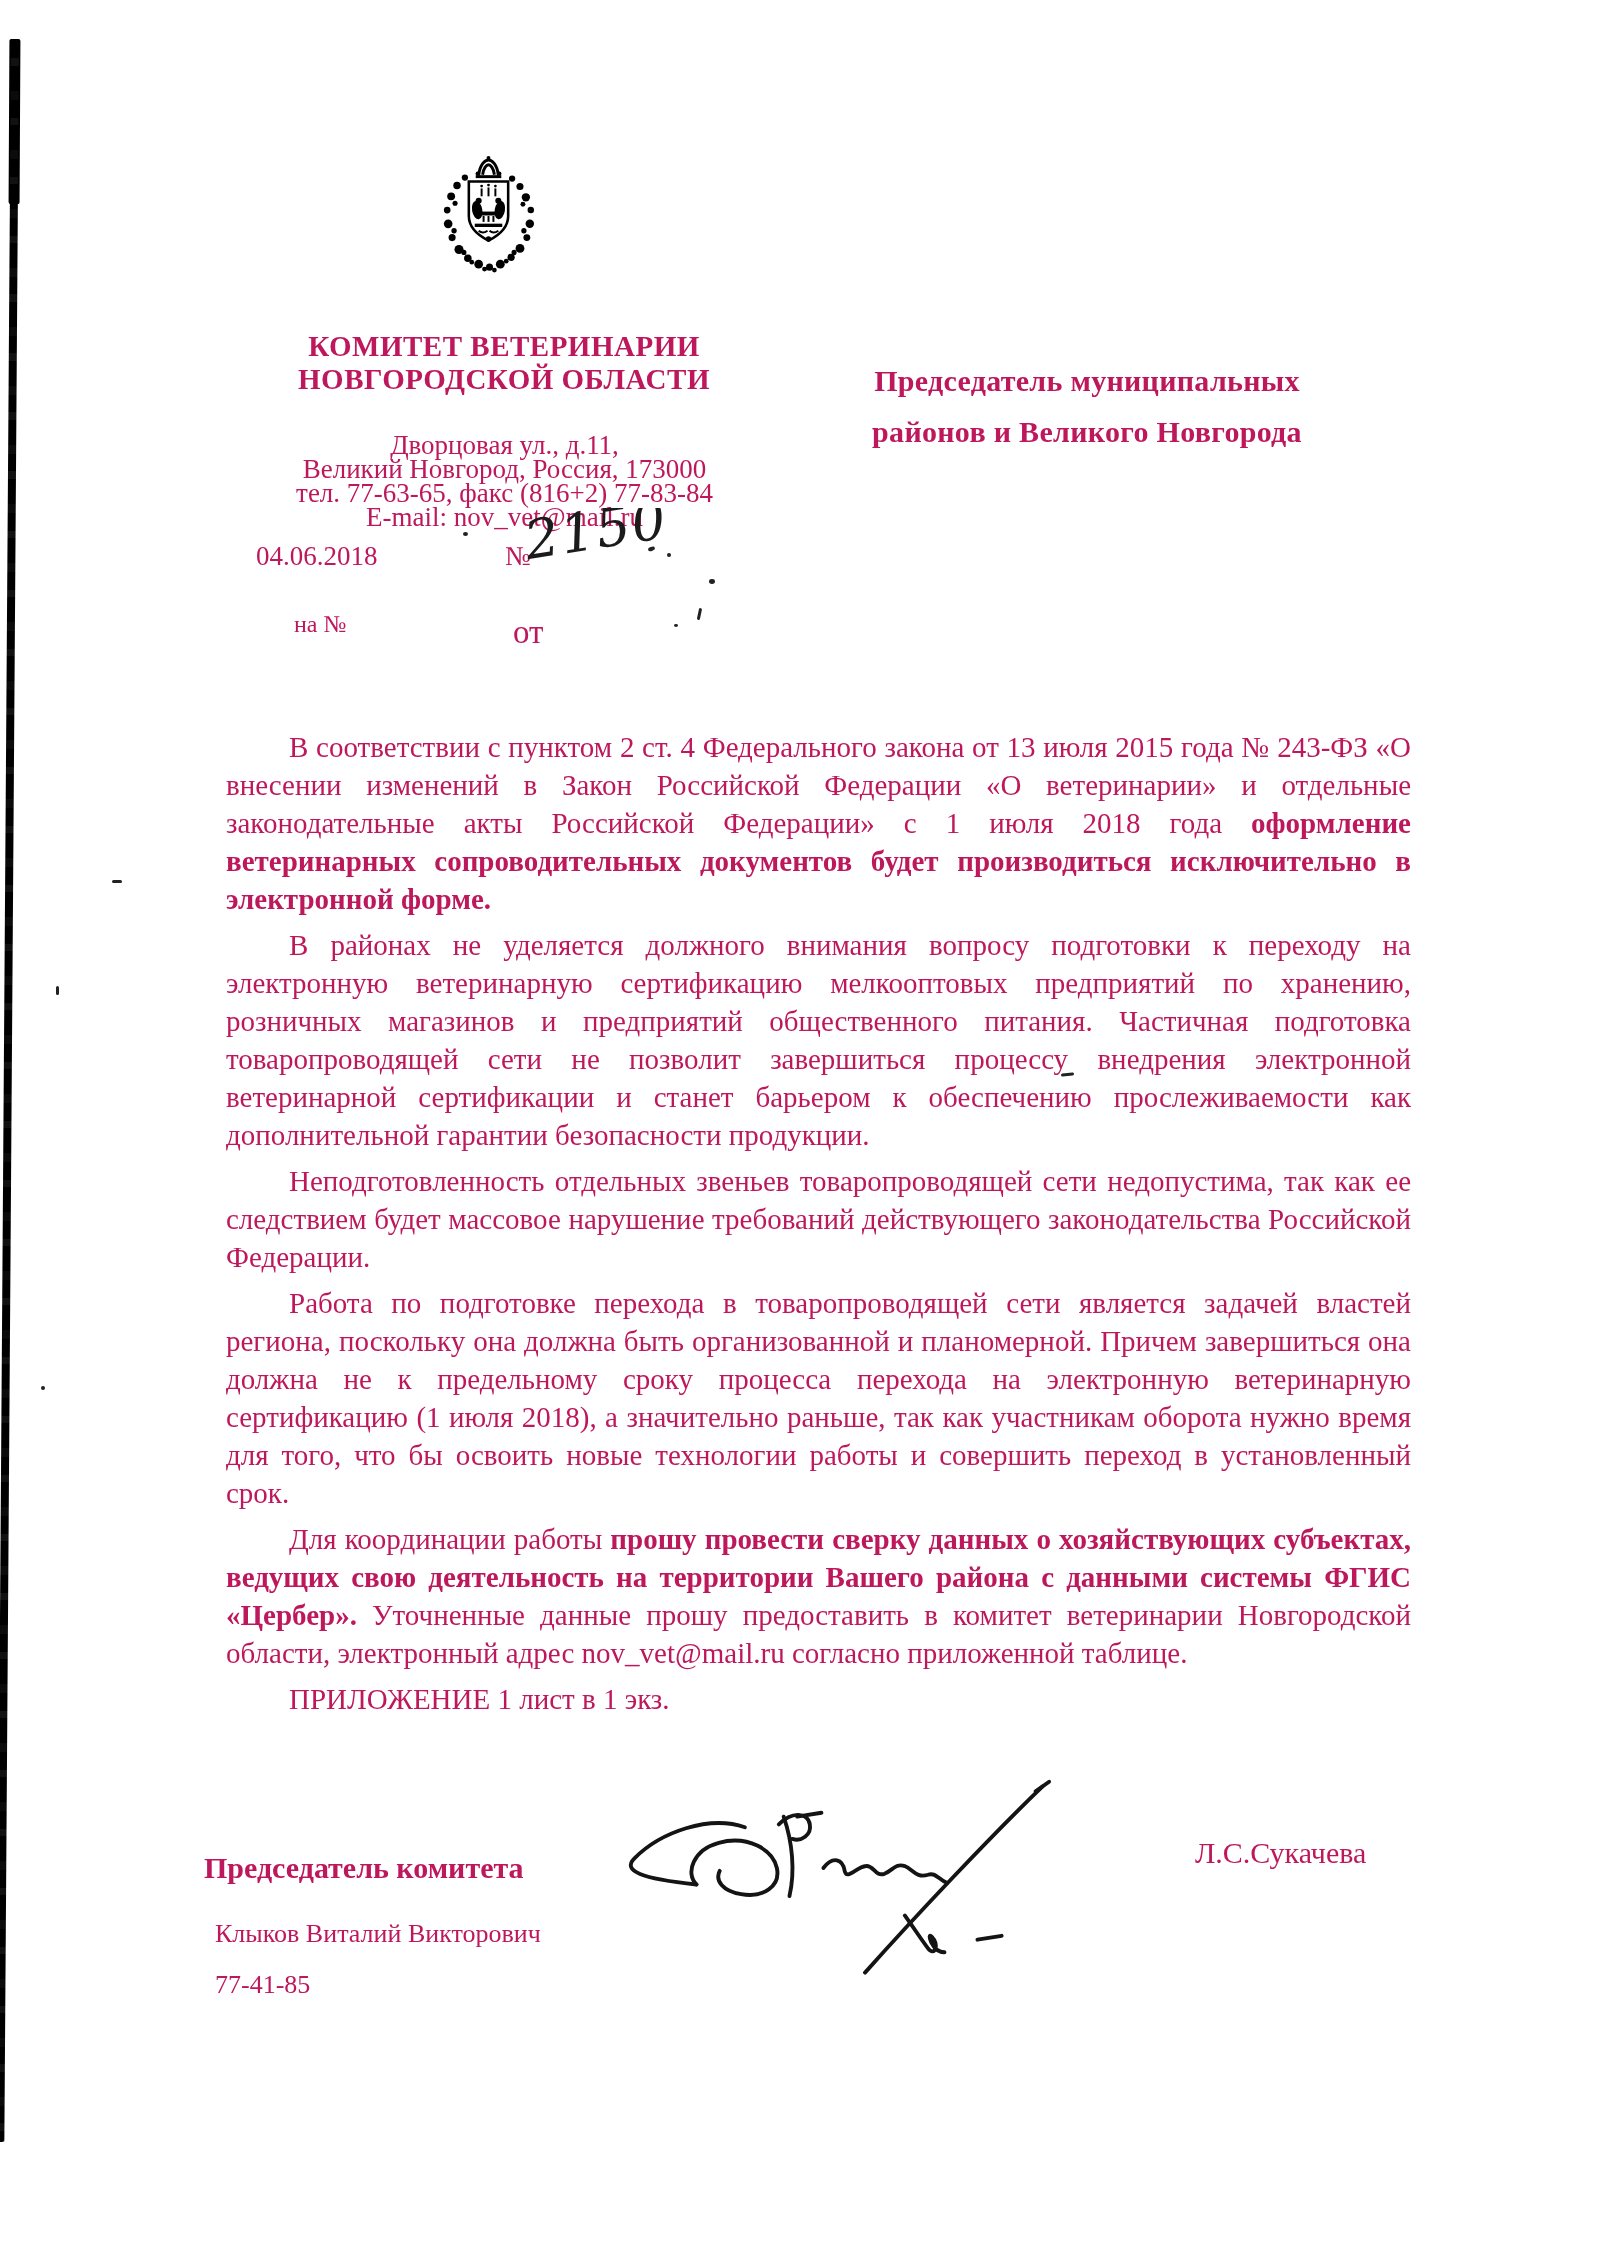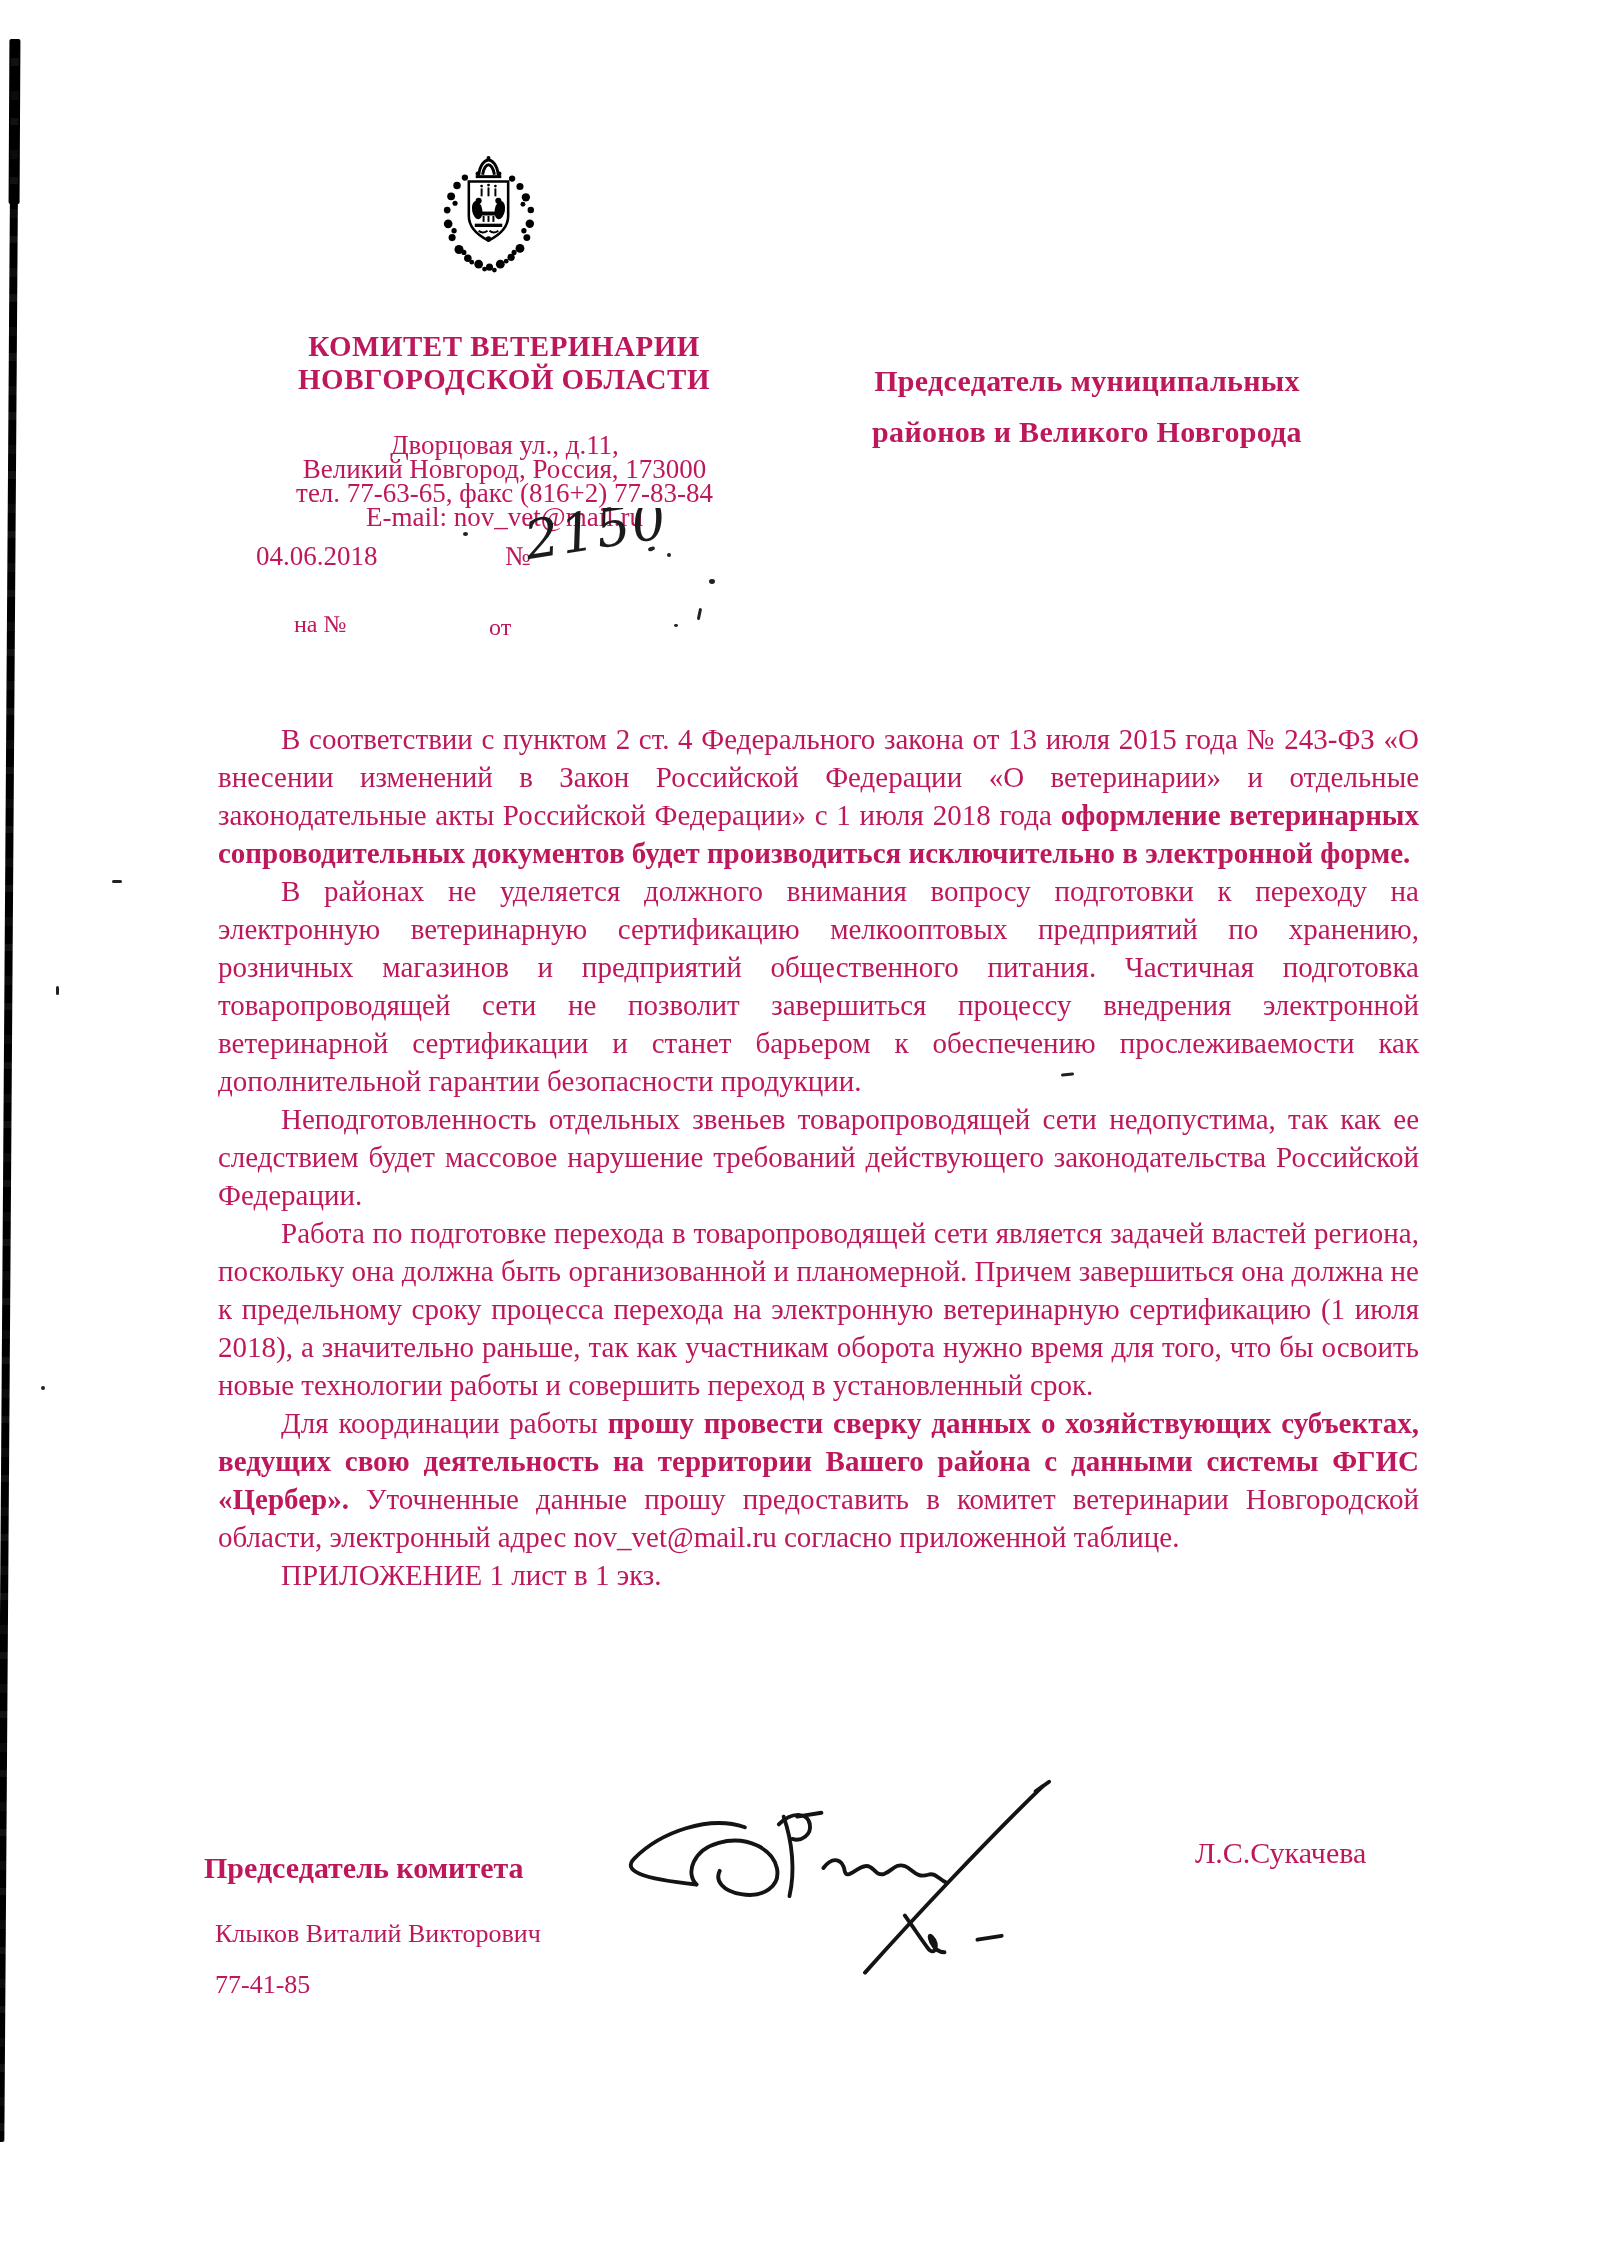--- a/index.html
+++ b/index.html
@@ -36,31 +36,31 @@
     text-align:center;font-size:27px;line-height:24px;
   }
   .date-line{position:absolute;left:256px;top:541px;font-size:27px;}
   .num-label{position:absolute;left:505px;top:541px;font-size:27px;}
   .num-hand{position:absolute;left:522px;top:508px;width:146px;height:78px;}
   .num-hand text{
     font-family:"DejaVu Serif", serif;font-style:italic;
     font-size:55px;fill:#1b1b1b;letter-spacing:2px;
   }
   .refnum-label{position:absolute;left:254px;top:611px;font-size:24px;margin-left:40px;}
-  .from-label{position:absolute;left:489px;top:614px;font-size:24px;}
+  .from-label{position:absolute;left:513px;top:614px;font-size:33px;}
   .addressee{
     position:absolute;left:823px;top:355px;width:528px;
     text-align:center;font-weight:bold;font-size:30px;line-height:51px;
     letter-spacing:0.3px;
   }
   .letter-body{
     position:absolute;left:218px;top:720px;width:1201px;
     font-size:29px;line-height:38px;text-align:justify;
   }
-  .letter-body p{margin:0;text-indent:63px;}
+  .letter-body p{margin:8px;text-indent:63px;}
   .letter-body .b{font-weight:bold;}
   .sig-title{position:absolute;left:204px;top:1851px;font-size:30px;font-weight:bold;text-align:center;}
   .sig-name{position:absolute;left:1195px;top:1836px;font-size:30px;font-weight:normal;}
   .executor{position:absolute;left:215px;top:1919px;font-size:26px;}
   .executor-phone{position:absolute;left:215px;top:1970px;font-size:26px;}
   .sig-scrawl{position:absolute;left:602px;top:1774px;width:466px;height:218px;}
   .sig-scrawl path{fill:none;stroke:#141414;stroke-width:4;stroke-linecap:round;}
   .speck{position:absolute;background:#222;border-radius:50%;}
 </style>
 </head>

